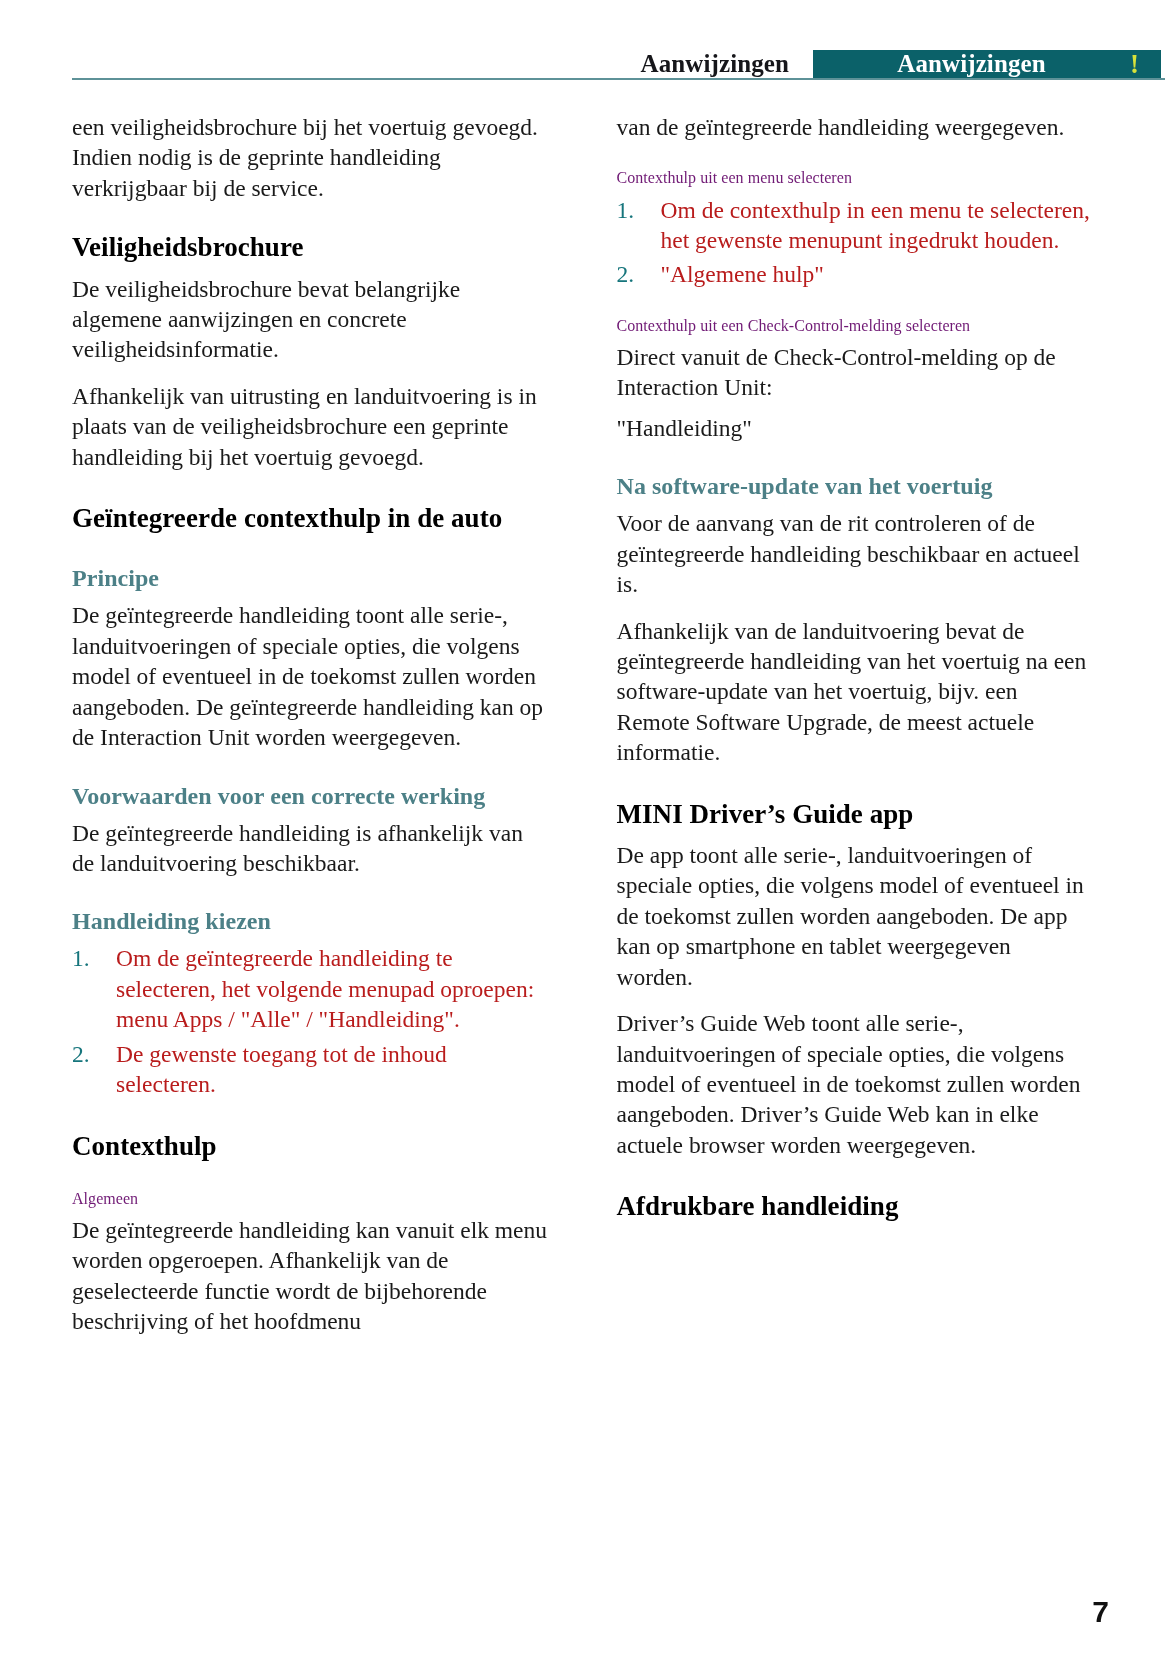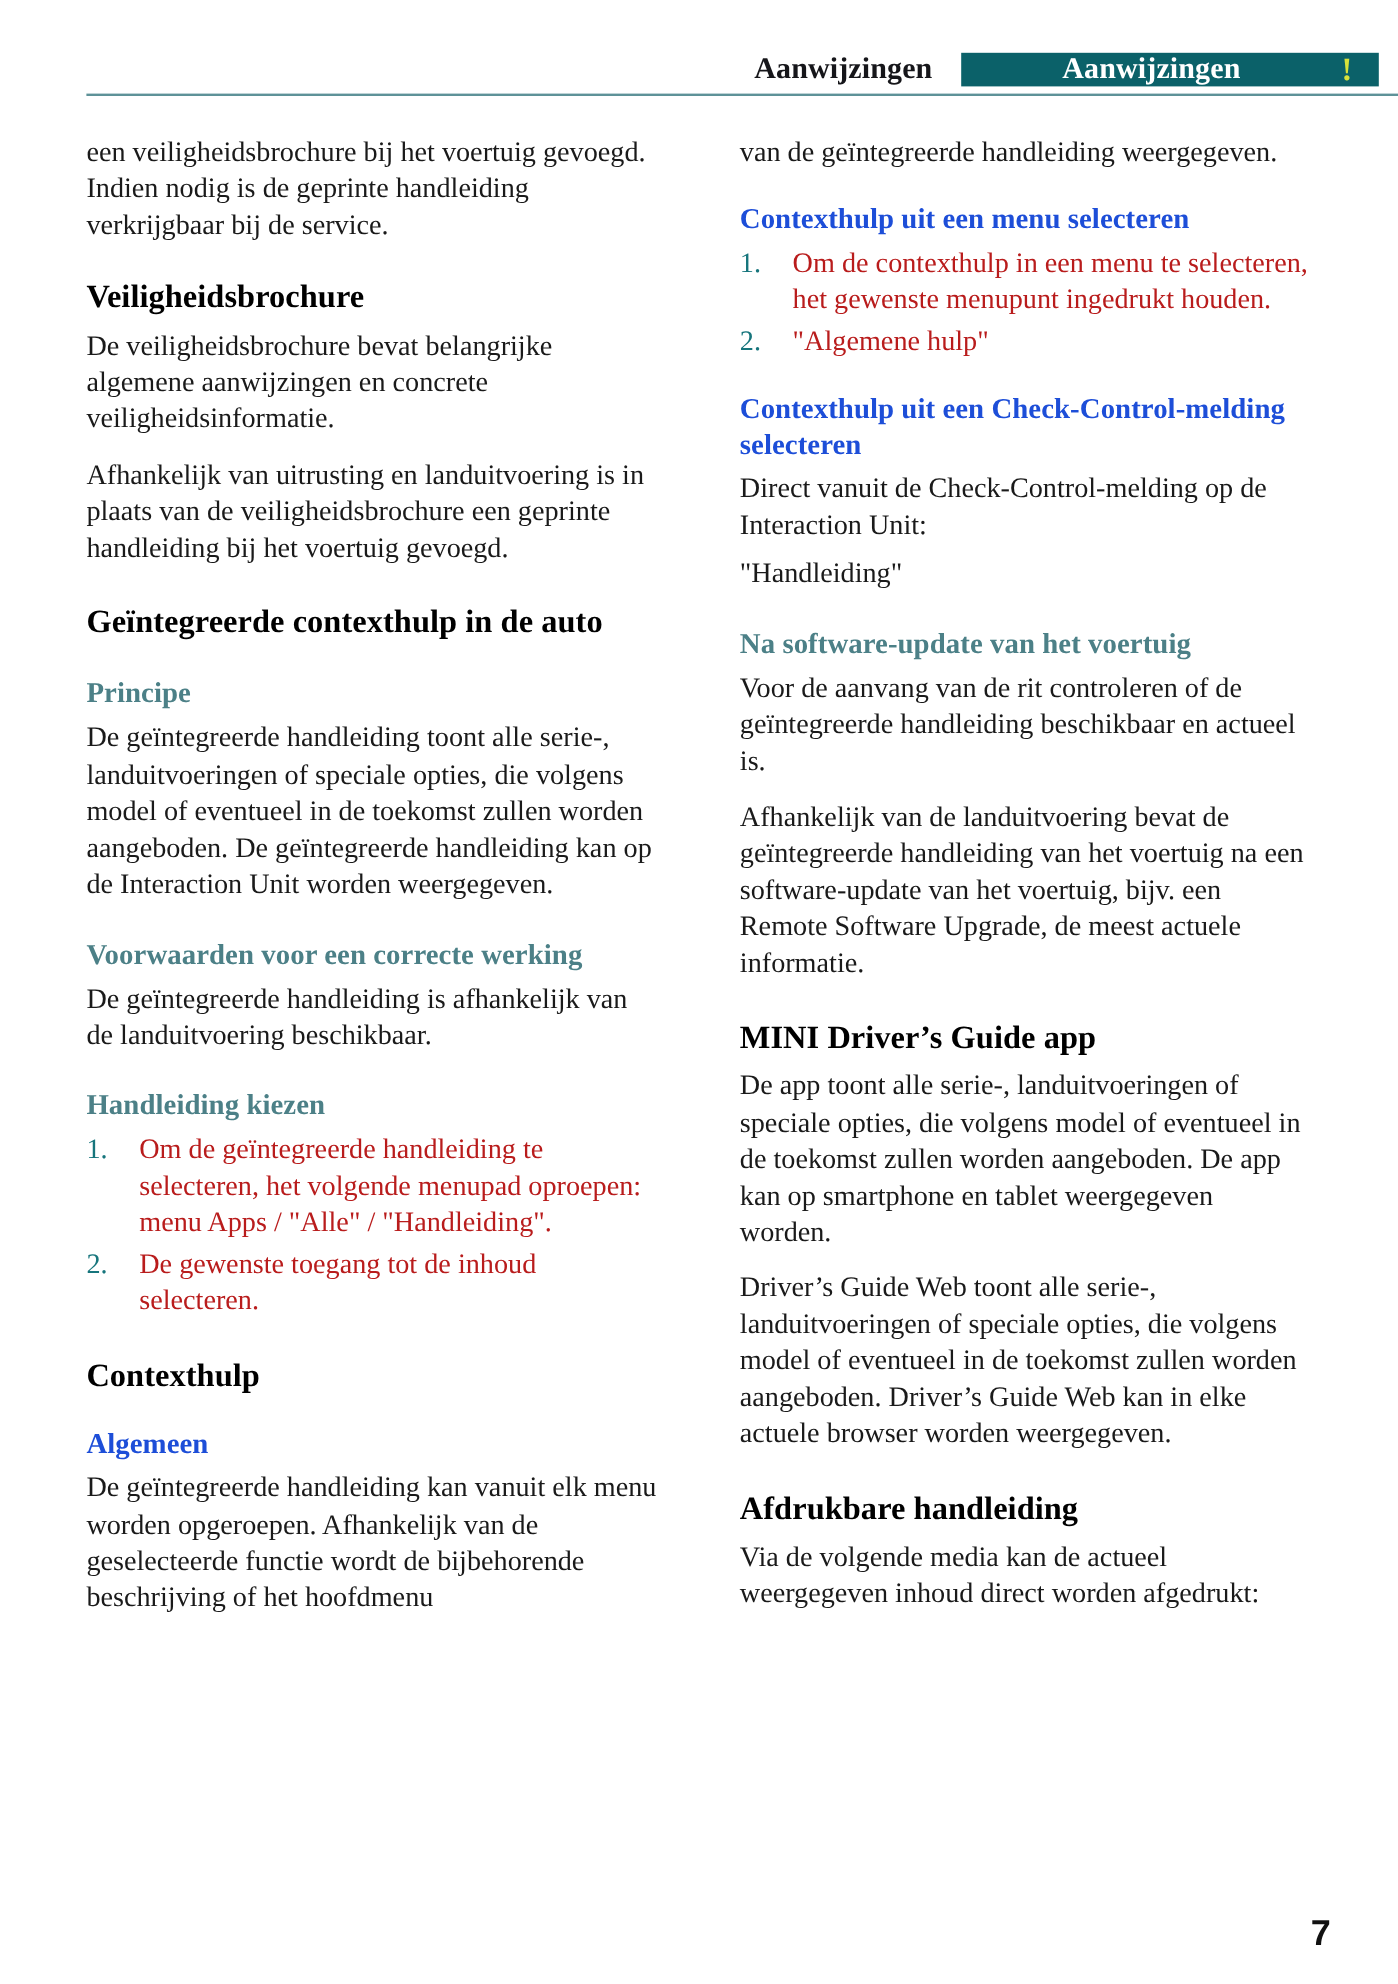--- a/index.html
+++ b/index.html
@@ -21,24 +21,24 @@
     position: absolute;
     top: 0;
     left: 0;
     right: 0;
     height: 96px;
   }
   .header-row {
     position: absolute;
     top: 38px;
     left: 0;
-    right: 16px;
+    right: 4px;
     height: 40px;
     display: flex;
-    align-items: center;
+    align-items: flex-end;
   }
   .header-left {
     flex: 1 1 auto;
     display: flex;
     align-items: center;
     justify-content: flex-end;
     padding-right: 24px;
     font-size: 25px;
     font-weight: bold;
     color: #16161a;
@@ -117,24 +117,24 @@
   h3.h-sub {
     margin: 28px 0 7px 0;
     font-size: 24px;
     line-height: 1.25;
     font-weight: bold;
     color: #4c8087;
     letter-spacing: 0.05px;
   }
   h4.h-minor {
     margin: 26px 0 6px 0;
-    font-size: 24px;
+    font-size: 16px;
     line-height: 1.26;
-    font-weight: bold;
-    color: #1d4ed8;
+    font-weight: normal;
+    color: #701a75;
     letter-spacing: 0.05px;
   }
 
   
   ol.steps {
     margin: 2px 0 16px 0;
     padding: 0;
     list-style: none;
   }
   ol.steps li {
@@ -253,18 +253,17 @@
 
     <h2 class="h-main">MINI Driver’s Guide app</h2>
 
     <p class="body">De app toont alle serie-, landuitvoeringen of speciale opties, die volgens model of eventueel in de toekomst zullen worden aangeboden. De app kan op smartphone en tablet weergegeven worden.</p>
 
 
     <p class="body">Driver’s Guide Web toont alle serie-, landuitvoeringen of speciale opties, die volgens model of eventueel in de toekomst zullen worden aangeboden. Driver’s Guide Web kan in elke actuele browser worden weergegeven.</p>
 
     <h2 class="h-main">Afdrukbare handleiding</h2>
 
-    <p class="body">Via de volgende media kan de actueel weergegeven inhoud direct worden afgedrukt:</p>
 
   </div>
 </div>
 
 <div class="page-number">7</div>
 
 </body></html>

